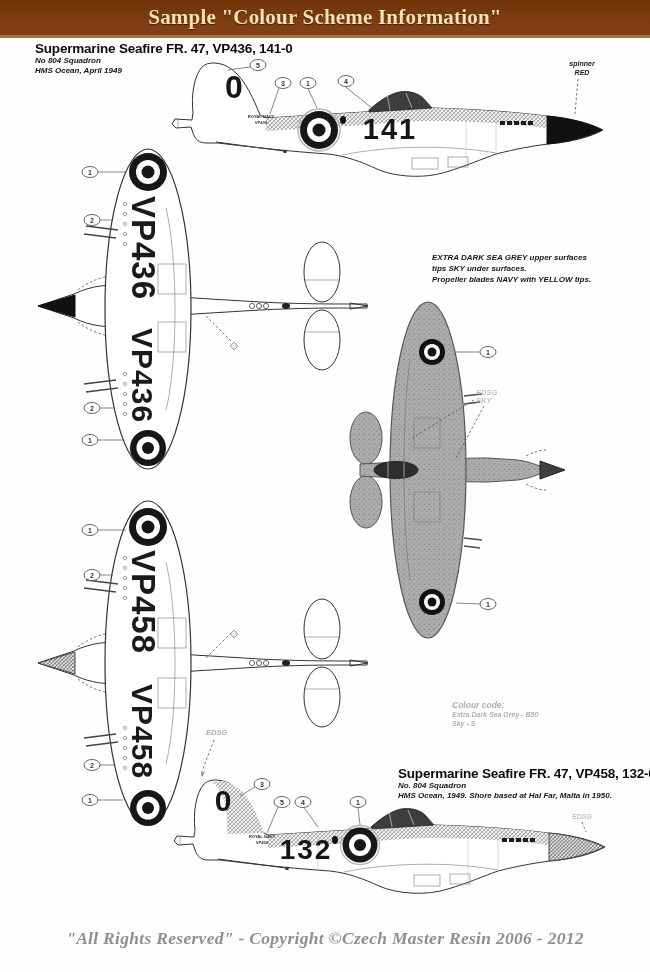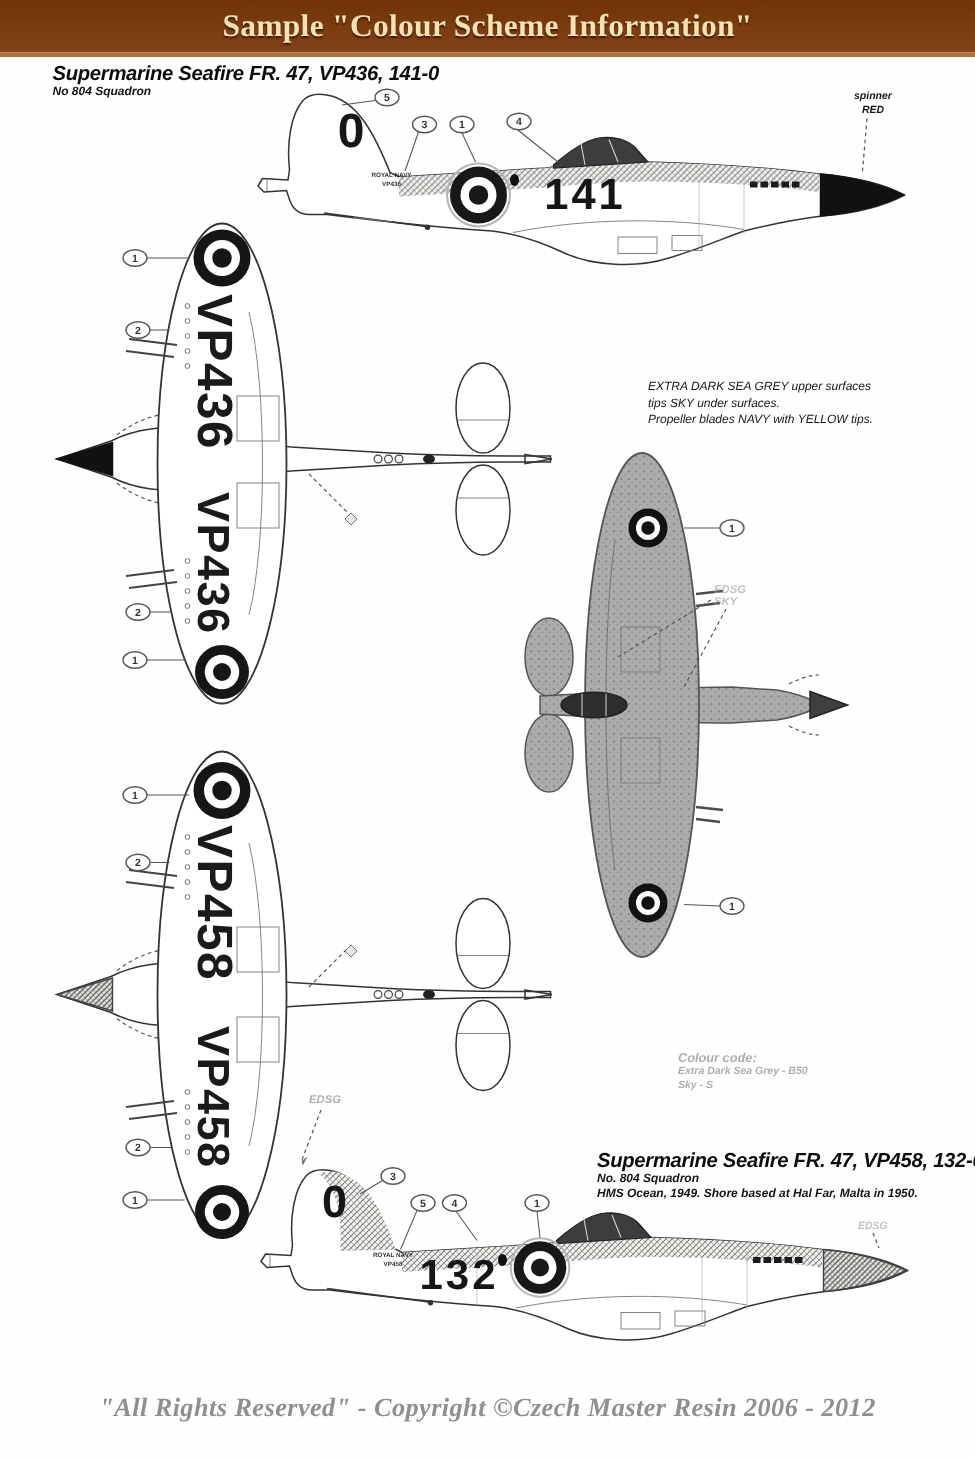--- a/index.html
+++ b/index.html
@@ -5,23 +5,23 @@
   html,body{margin:0;padding:0;background:#fff}
   .page{position:relative;width:650px;height:972px;background:#fefefc;overflow:hidden;
         font-family:"Liberation Sans",sans-serif}
   .abs{position:absolute}
   .titlebar{left:0;top:0;width:650px;height:35px;
     background:linear-gradient(#6e3306,#7d3d10 55%,#82421a);
     border-bottom:3px solid #a9743f;
     display:flex;align-items:center;justify-content:center}
   .titlebar span{color:#f2e2b4;font-family:"Liberation Serif",serif;
     font-weight:bold;font-size:21px;letter-spacing:.2px;text-shadow:0 1px 1px #3c1a02}
-  .h1{font-size:13.5px;font-weight:bold;font-style:italic;color:#0c0c0c;letter-spacing:-.2px;white-space:nowrap}
+  .h1{font-size:13.5px;font-weight:bold;color:#0c0c0c;letter-spacing:-.2px;white-space:nowrap}
   .sub{font-size:8px;font-weight:bold;font-style:italic;color:#141414;line-height:10px;white-space:nowrap}
-  .note{font-size:8px;font-weight:normal;font-style:italic;color:#161616;line-height:11px;white-space:nowrap}
+  .note{font-size:8px;font-weight:bold;font-style:italic;color:#161616;line-height:11px;white-space:nowrap}
   .fsrow{display:flex;width:205px;padding-left:30px;font-size:7.6px;font-weight:bold;font-style:italic;
          color:#161616;line-height:10px;justify-content:space-between;white-space:nowrap}
   .fshead{font-size:9px;font-weight:bold;font-style:italic;color:#101010;white-space:nowrap}
   .halftone{color:#9a9a9a;opacity:.8;filter:blur(.4px);font-weight:bold;font-style:italic;white-space:nowrap}
   .footer{left:0;top:928px;width:650px;text-align:center;
     font-family:"Liberation Serif",serif;font-style:italic;font-weight:600;
     font-size:17.5px;color:#8f8f8f;letter-spacing:.3px}
   svg{overflow:visible}
   svg text{font-family:"Liberation Sans",sans-serif}
   .ink{stroke:#333;fill:none;stroke-width:1}
@@ -60,20 +60,21 @@
     </defs>
   </svg>
 
   <div class="abs titlebar">
     <span>Sample "Colour Scheme Information"</span>
   </div>
 
   <div class="abs" style="left:35px;top:41px">
     <div class="h1">Supermarine Seafire FR. 47, VP436, 141-0</div>
     <div class="sub">No 804 Squadron</div>
+    <div class="sub">HMS Ocean, April 1949</div>
   </div>
 
   <svg class="abs" style="left:166px;top:57px" width="440" height="140" viewBox="0 0 440 140">
     <g>
       <path fill="#fff" stroke="#333" stroke-width="1" d="M437,73 C424,66 404,61 380,59 C340,54 302,52 266,51 C244,50 220,52 198,55 L100,61 L94,58 C84,33 73,12 55,7 C47,5 40,6 36,10 C28,19 25,38 27,56 L26,63 L9,62 L6,67 L10,71 L25,70 L27,76 C29,82 33,86 40,86 L52,86 C92,91 132,95 162,97 C180,99 196,105 211,112 C229,120 258,122 280,115 C300,109 316,102 330,97 C350,92 366,89 382,87 C406,85 424,80 437,73 Z"></path>
       <path fill="url(#hx)" d="M100,61 L198,55 C220,52 244,50 266,51 C302,52 340,54 380,59 L380,71 C340,66 302,64 266,64 C244,64 220,66 198,68 L100,74 Z"></path>
       <line x1="12" y1="62.5" x2="12" y2="70.5" class="thin"></line>
       <path fill="#3d3d3d" stroke="#222" stroke-width=".8" d="M203,53 C212,45 223,37 233,35 C243,33.5 253,36 258,42 L266,51 L203,55 Z"></path>
       <path d="M246,51 L240,36 M224,53 L221,37" stroke="#d8d8d8" stroke-width=".7" fill="none"></path>
       <path fill="#111" stroke="#111" d="M381,59 C404,61 424,67 436,73 C424,79 404,85 381,87 Z"></path>

